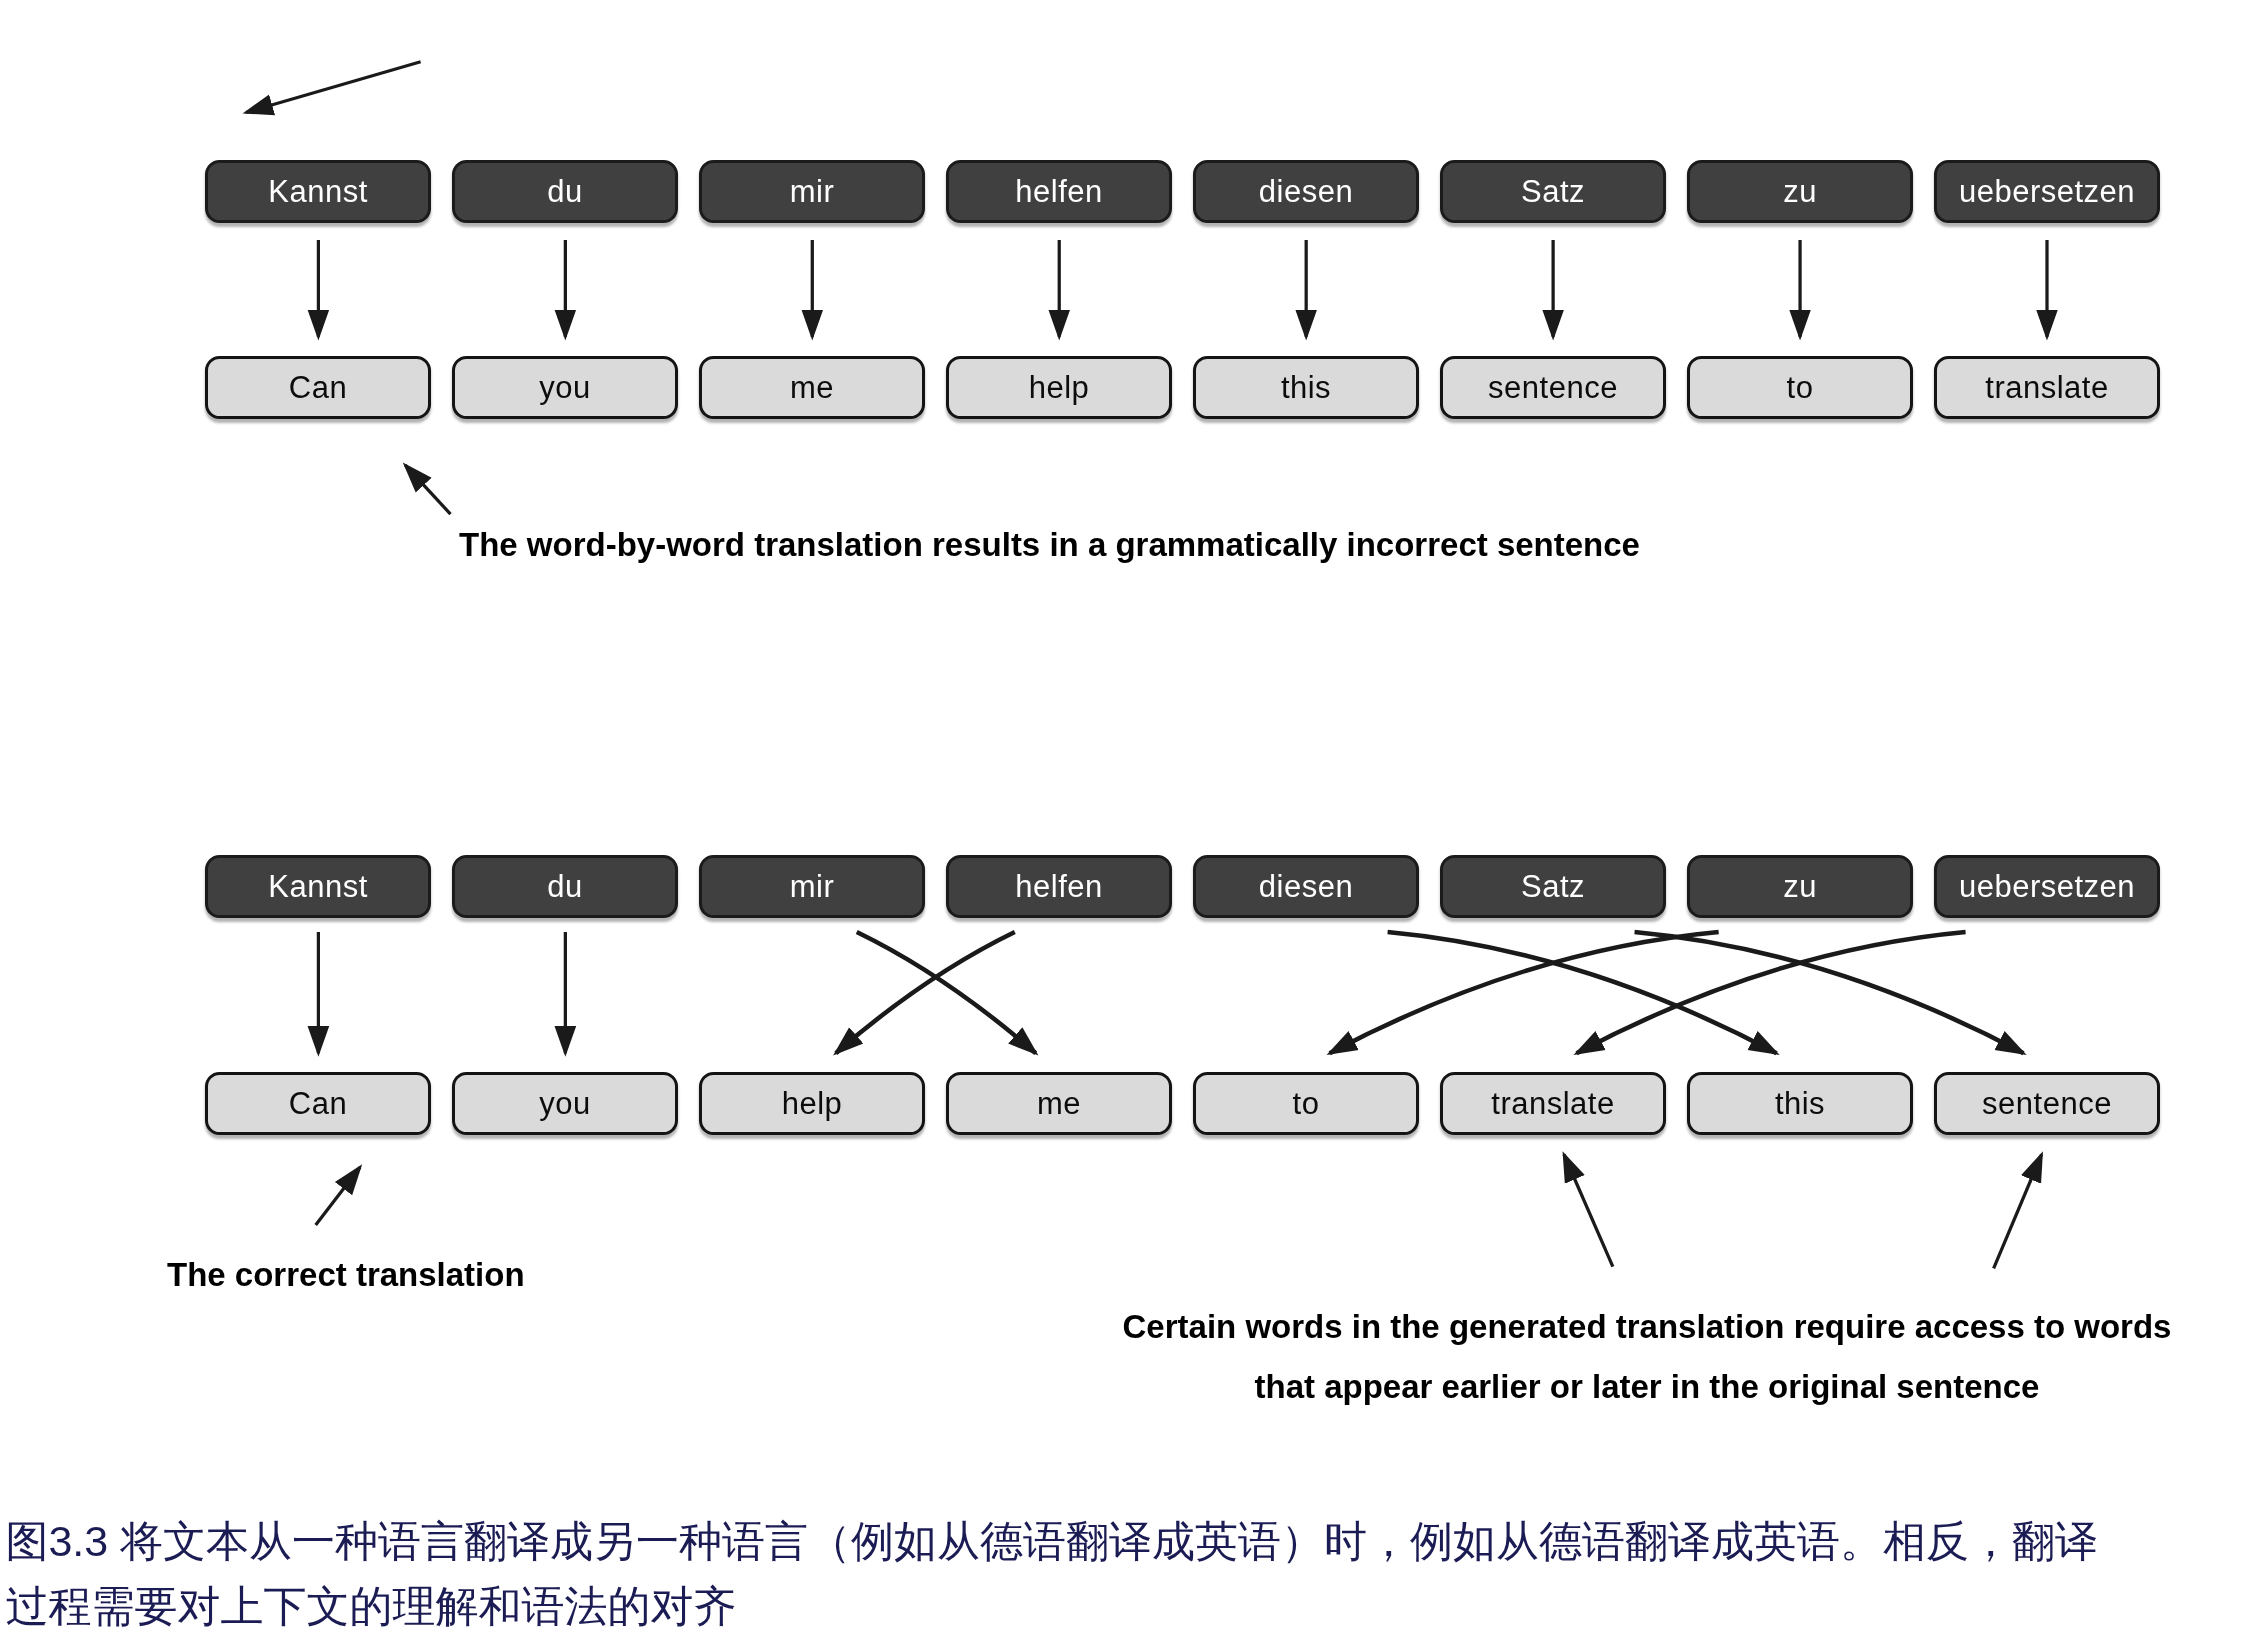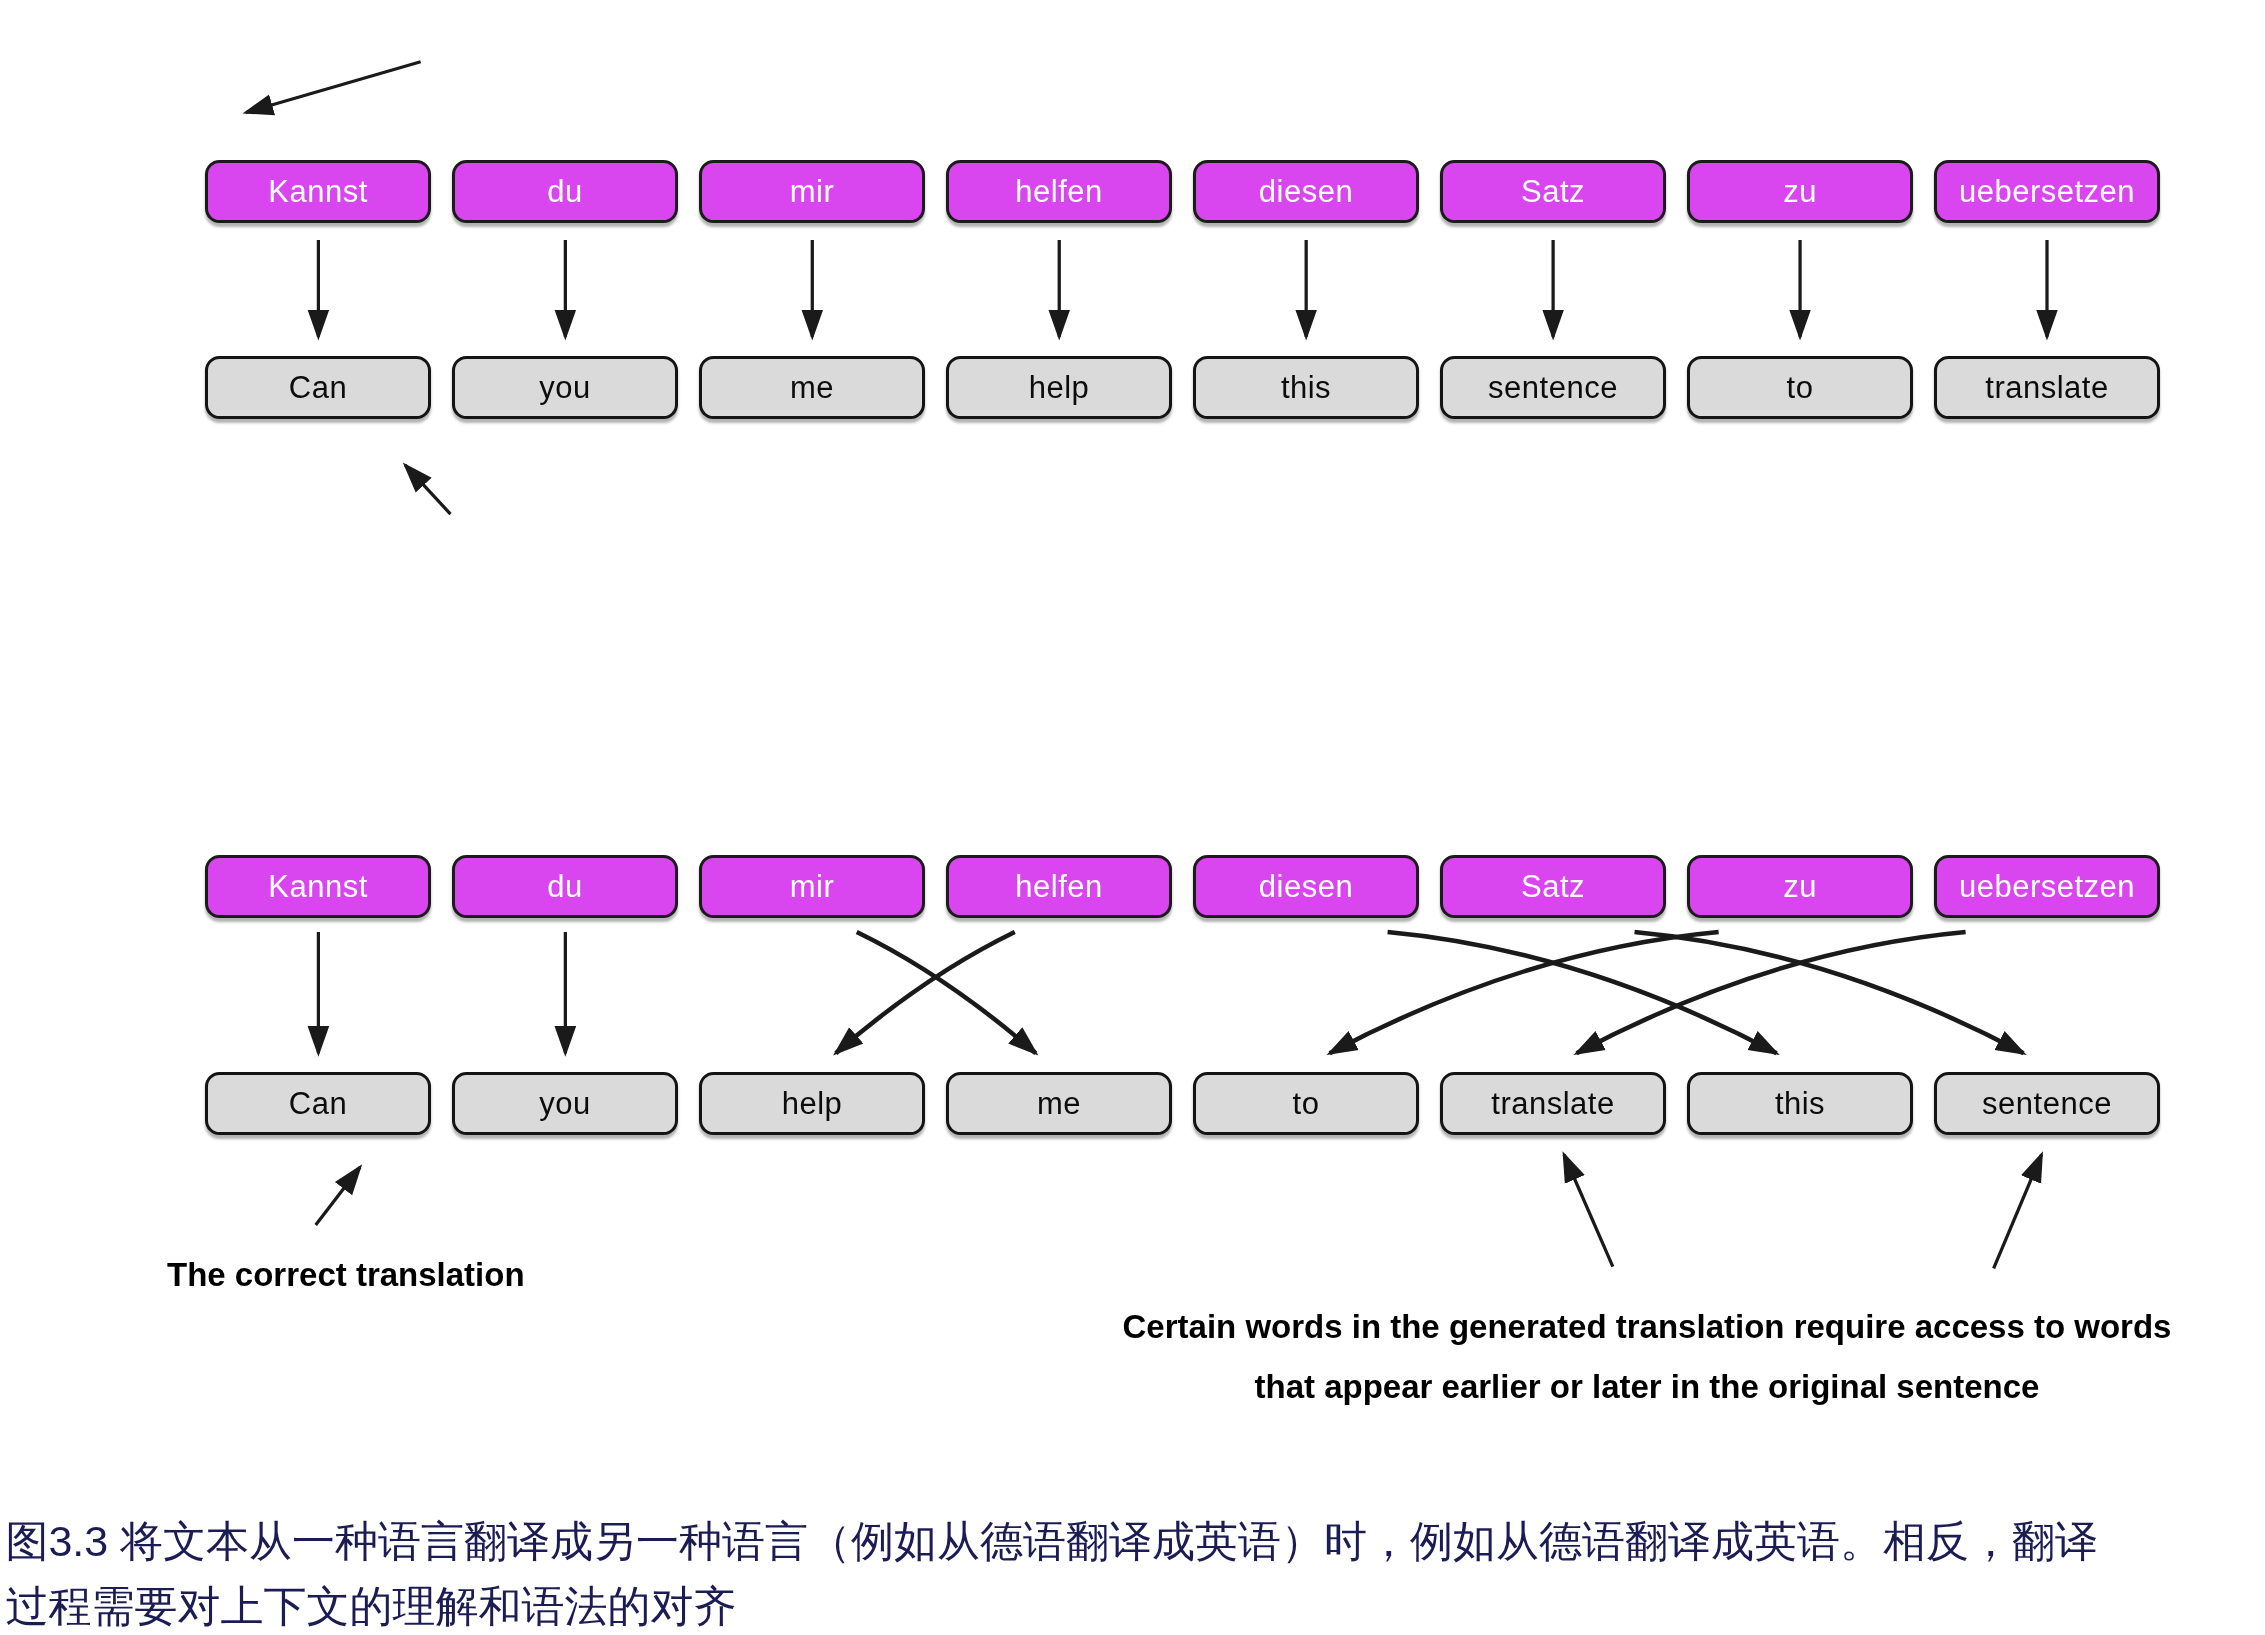--- a/index.html
+++ b/index.html
@@ -10,21 +10,21 @@
   #arrow-layer{position:absolute;left:0;top:0;width:2265px;height:1636px;}
   .word-row{position:absolute;left:0;width:2265px;height:63px;}
   .word-box{
     position:absolute;top:0;width:226px;height:63px;
     border-radius:14.5px;border:3.6px solid #141414;
     display:flex;align-items:center;justify-content:center;
     font-size:31px;letter-spacing:0.5px;
     box-shadow:0 3.6px 2.7px rgba(0,0,0,0.30);
     box-sizing:border-box;
   }
-  .word-box.dark{background:#d946ef;color:#ffffff;border-color:#1b1b1b;}
+  .word-box.dark{background:#404040;color:#ffffff;border-color:#1b1b1b;}
   .word-box.light{background:#dadada;color:#0c0c0c;}
   .annot{
     position:absolute;color:#000000;font-weight:700;font-size:33px;
     white-space:nowrap;
   }
   .annot-center{text-align:center;}
   .caption{
     position:absolute;left:5.4px;width:2258px;color:#1c1c55;
     font-size:43px;line-height:65px;font-weight:400;
   }
@@ -83,20 +83,21 @@
       <div class="word-box light" style="left: 205px;">Can</div>
       <div class="word-box light" style="left: 452px;">you</div>
       <div class="word-box light" style="left: 699px;">me</div>
       <div class="word-box light" style="left: 946px;">help</div>
       <div class="word-box light" style="left: 1193px;">this</div>
       <div class="word-box light" style="left: 1440px;">sentence</div>
       <div class="word-box light" style="left: 1687px;">to</div>
       <div class="word-box light" style="left: 1934px;">translate</div>
     </div>
 
+  <div class="annot" style="left:459px;top:526px;">The word-by-word translation results in a grammatically incorrect sentence</div>
 
   <div class="word-row" style="top:855px;">
       <div class="word-box dark" style="left: 205px;">Kannst</div>
       <div class="word-box dark" style="left: 452px;">du</div>
       <div class="word-box dark" style="left: 699px;">mir</div>
       <div class="word-box dark" style="left: 946px;">helfen</div>
       <div class="word-box dark" style="left: 1193px;">diesen</div>
       <div class="word-box dark" style="left: 1440px;">Satz</div>
       <div class="word-box dark" style="left: 1687px;">zu</div>
       <div class="word-box dark" style="left: 1934px;">uebersetzen</div>

